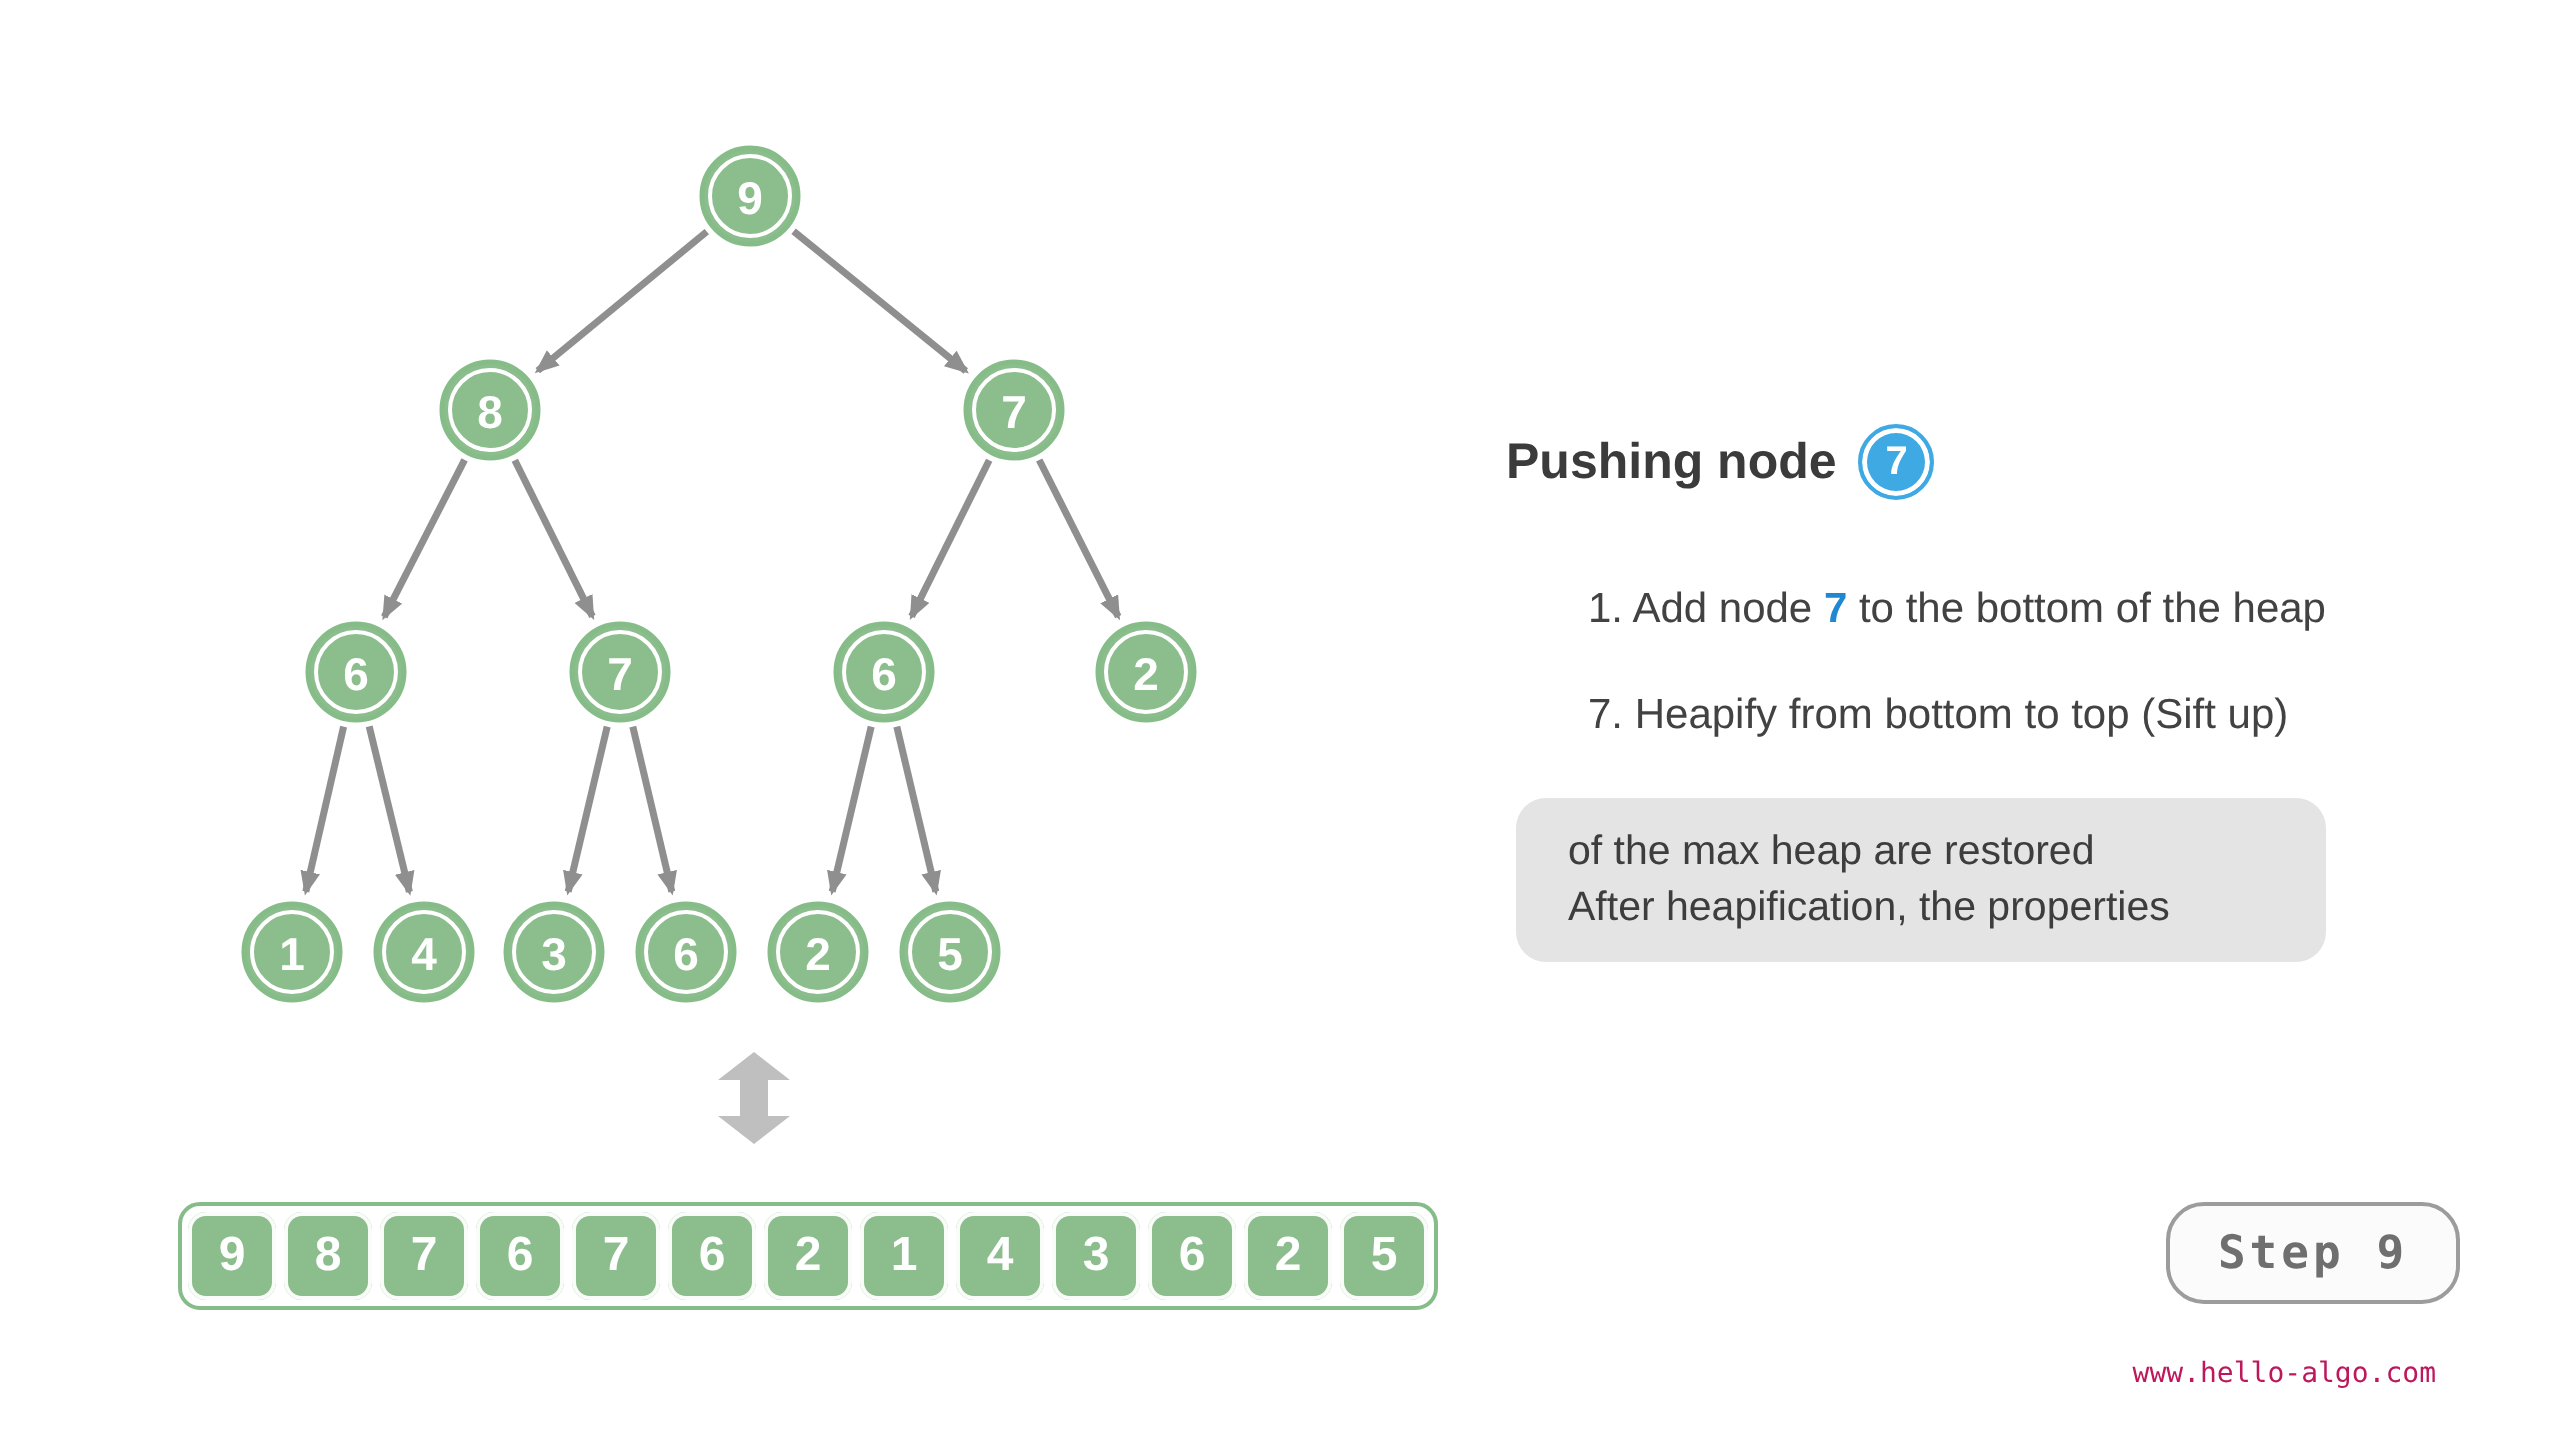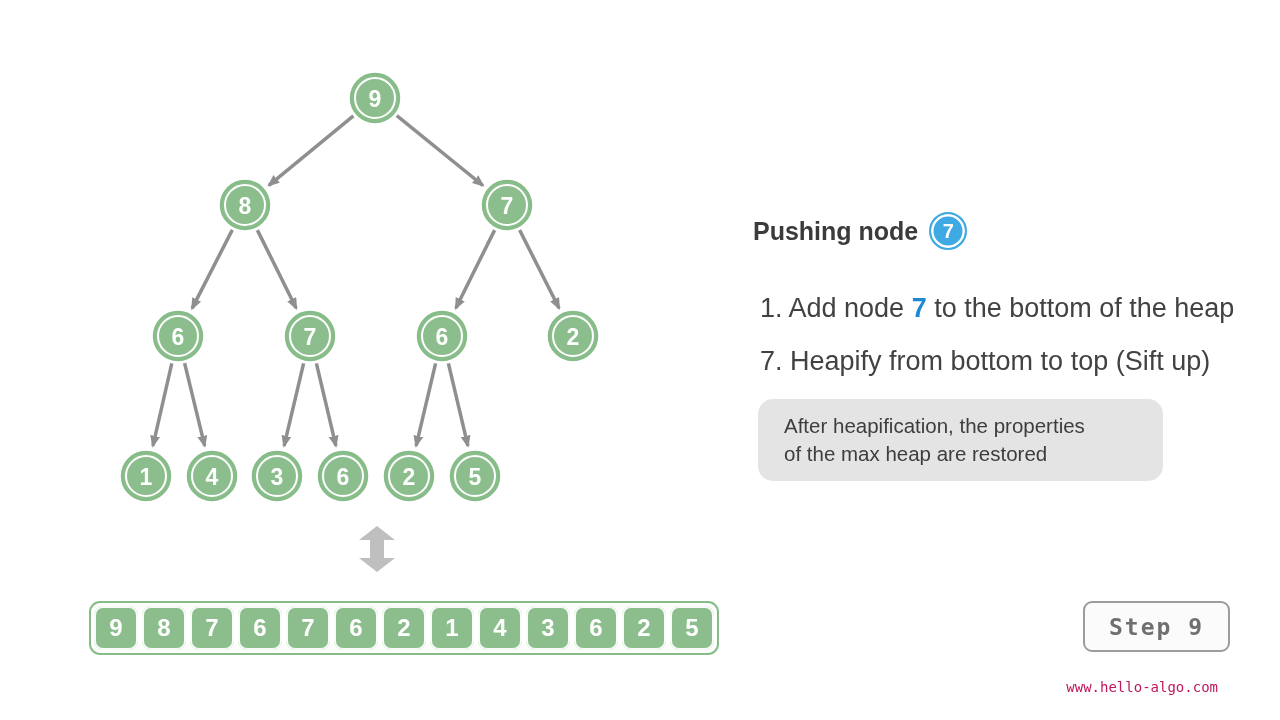--- a/index.html
+++ b/index.html
@@ -23,29 +23,29 @@
           display:flex; align-items:center; justify-content:center;
           color:#fff; font-size:24px; font-weight:bold; }
 
   
   #heading { left:753px; top:212px; display:flex; align-items:center; gap:11px;
              font-size:25px; font-weight:bold; color:#3B3B3B; white-space:nowrap;text-align:right; }
   #node-badge { width:38px; height:38px; border-radius:50%; background:#3FA9E4;
                 border:2px solid #3FA9E4; box-shadow: inset 0 0 0 2.5px #fff;
                 display:flex; align-items:center; justify-content:center;
                 color:#fff; font-size:20px; font-weight:bold; }
-  .step-line { left:760px; font-size:27px; color:#424242; white-space:nowrap;text-align:right; }
+  .step-line { left:794px; font-size:21px; color:#424242; white-space:nowrap;text-align:right; }
   .step-line .hl { color:#1E88D2; font-weight:bold; }
   #note-box { left:758px; top:399px; width:405px; height:82px; background:#E4E4E4;
               border-radius:15px; padding:13px 0 0 26px; }
   #note-box div { font-size:20.5px; line-height:28px; color:#3D3D3D; white-space:nowrap; }
 
   
   #step-button { left:1083px; top:601px; width:147px; height:51px;
-                 background:#FBFBFB; border:2px solid #9C9C9C; border-radius:9px;
+                 background:#FBFBFB; border:2px solid #9C9C9C; border-radius:19px;
                  display:flex; align-items:center; justify-content:center;
                  font-family:"DejaVu Sans Mono", monospace; font-weight:bold;
                  font-size:23px; color:#6F6F6F; letter-spacing:2px; cursor:pointer; }
   #watermark { right:62px; top:679px; font-family:"DejaVu Sans Mono", monospace;
                font-size:14px; color:#be185d; }
 </style>
 </head>
 <body>
 
 <div id="stage">
@@ -161,21 +161,21 @@
   </div>
 
   <div class="abs step-line" style="top:293px;">
     <span>1. Add node </span><span class="hl">7</span><span> to the bottom of the heap</span>
   </div>
   <div class="abs step-line" style="top:346px;">
     <span>7. Heapify from bottom to top (Sift up)</span><span class="hl"></span><span></span>
   </div>
 
   <div id="note-box" class="abs">
+    <div>of the max heap are restored</div>
     <div>After heapification, the properties</div>
-    <div>of the max heap are restored</div>
   </div>
 
   <div id="step-button" class="abs">Step 9</div>
 
   <div id="watermark" class="abs">www.hello-algo.com</div>
 
 </div>
 
 </body></html>

